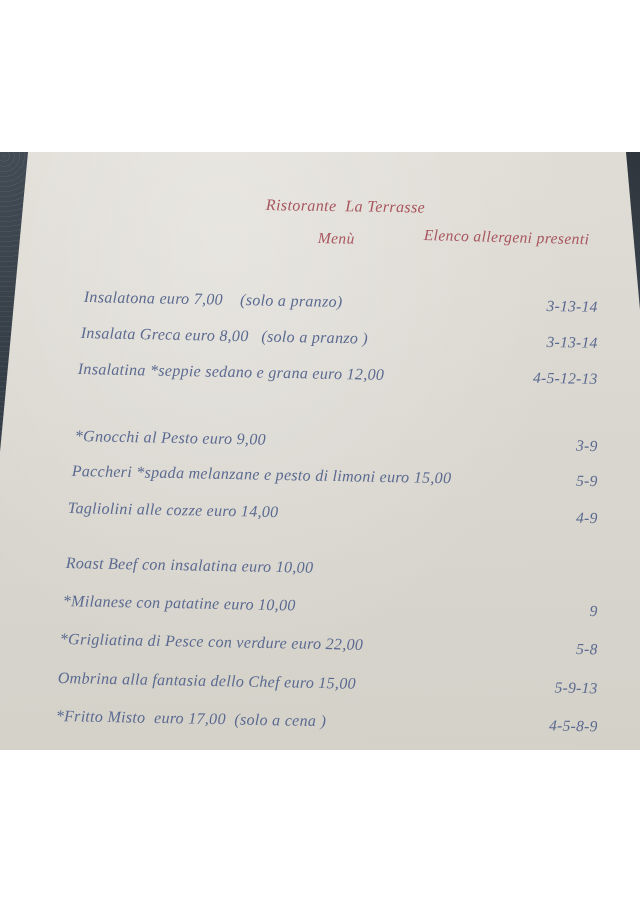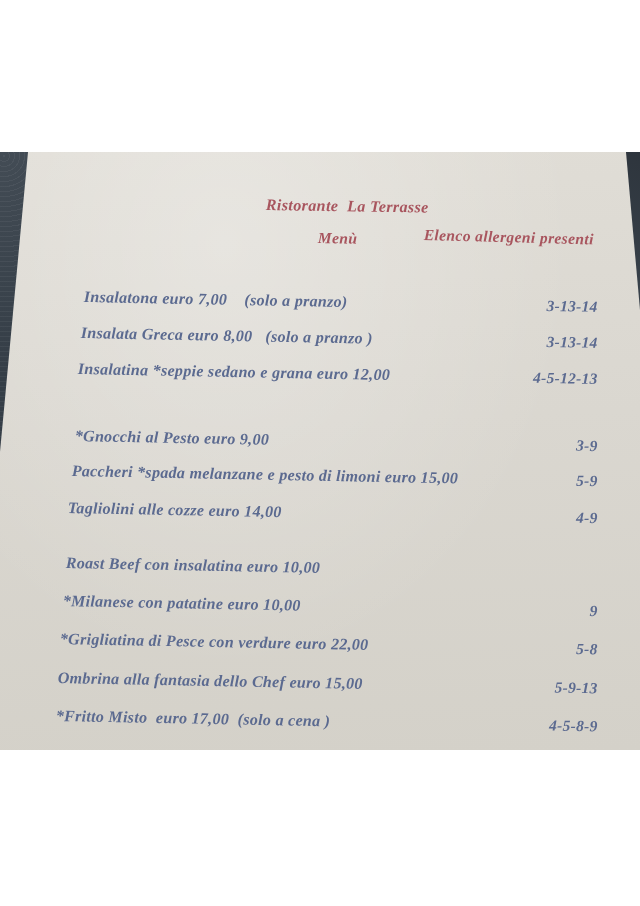--- a/index.html
+++ b/index.html
@@ -43,21 +43,20 @@
     position: absolute;
     top: 0; right: 0;
     width: 14px; height: 158px;
     background: linear-gradient(200deg, #2e353d, #3a434c);
     clip-path: polygon(0 0, 100% 0, 100% 100%);
   }
   .paper-content {
     position: absolute;
     inset: 0;
     filter: blur(0.35px);
-    font-weight: bold;
   }
   .red-text { color: #a8555e; }
   .blue-text { color: #5b6a90; }
 
   .title {
     position: absolute;
     top: 44px; left: 266px;
     font-style: italic;
     font-size: 16px;
     letter-spacing: 0.4px;

